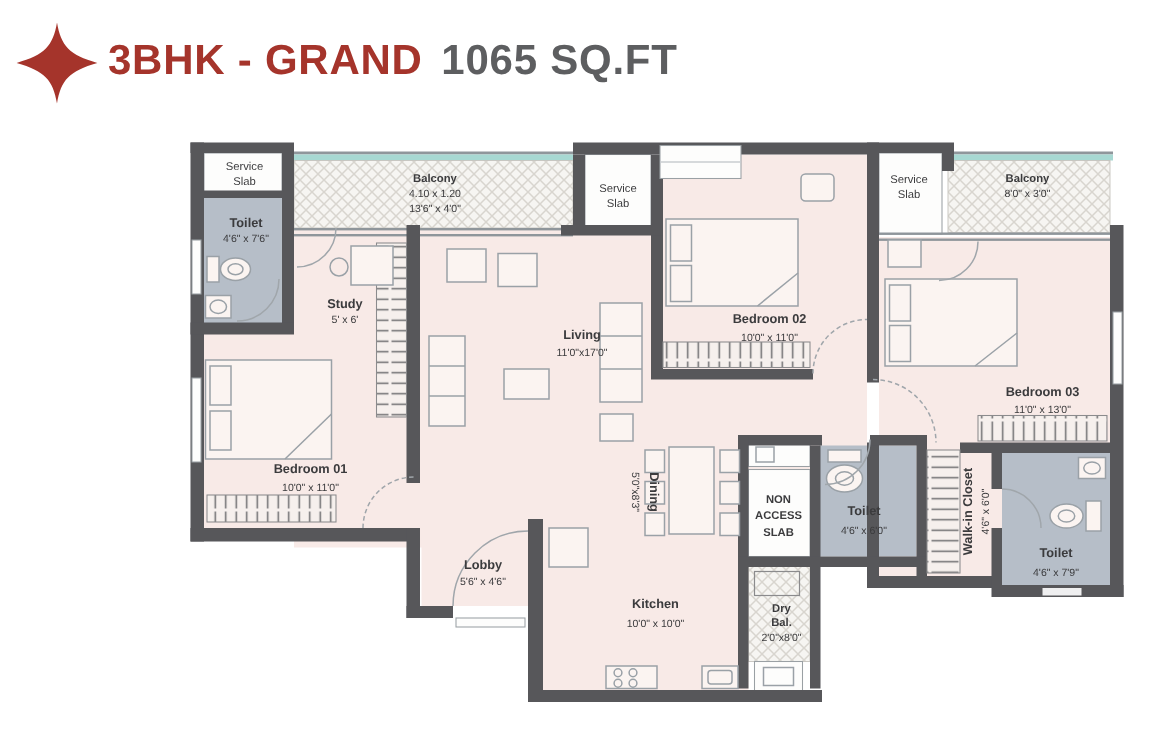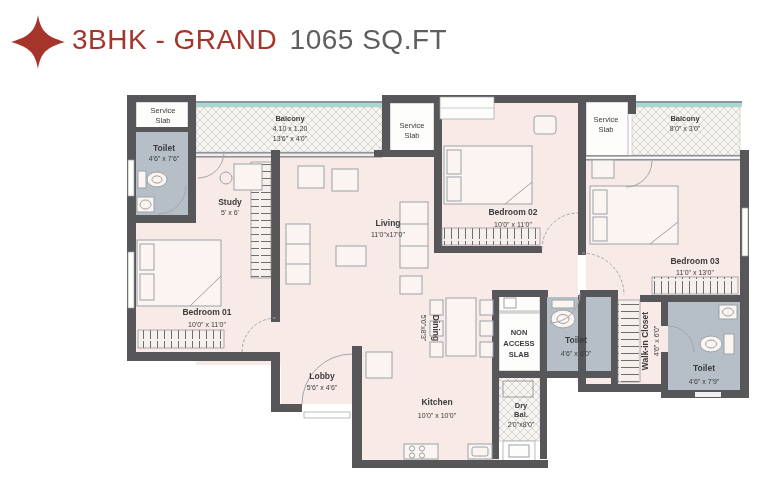--- a/index.html
+++ b/index.html
@@ -2,22 +2,22 @@
 <html><head>
 <meta charset="utf-8">
 <style>
   html,body{margin:0;padding:0;background:#fff;}
   #canvas{position:relative;width:769px;height:499px;background:#ffffff;overflow:hidden;
           font-family:"Liberation Sans",sans-serif;}
   
   #hdr{position:absolute;left:0;top:0;width:769px;height:86px;}
   #star{position:absolute;left:10px;top:12px;width:56px;height:60px;}
   #title-row{position:absolute;left:72px;top:24px;white-space:nowrap;}
-  #title-row .t1{font-size:28px;font-weight:normal;color:#A5342B;letter-spacing:.5px;}
-  #title-row .t2{font-size:28px;font-weight:400;color:#5d5e60;letter-spacing:.5px;margin-left:8px;}
+  #title-row .t1{font-size:28px;font-weight:bold;color:#A5342B;letter-spacing:.5px;}
+  #title-row .t2{font-size:28px;font-weight:700;color:#5d5e60;letter-spacing:.5px;margin-left:8px;}
   
   #plan{position:absolute;left:0;top:0;}
   .wall{fill:#57575a;}
   .pink{fill:#f8eae7;}
   .wet{fill:#b6bec8;}
   .white{fill:#fdfdfc;stroke:#9aa0a4;stroke-width:.7;}
   .furn{fill:#fbf4f1;stroke:#9aa1a7;stroke-width:1;}
   .furnline{fill:none;stroke:#9aa1a7;stroke-width:1;}
   .arc{fill:none;stroke:#a0a6ab;stroke-width:1;}
   .arcd{fill:none;stroke:#a0a6ab;stroke-width:1;stroke-dasharray:3,2;}

